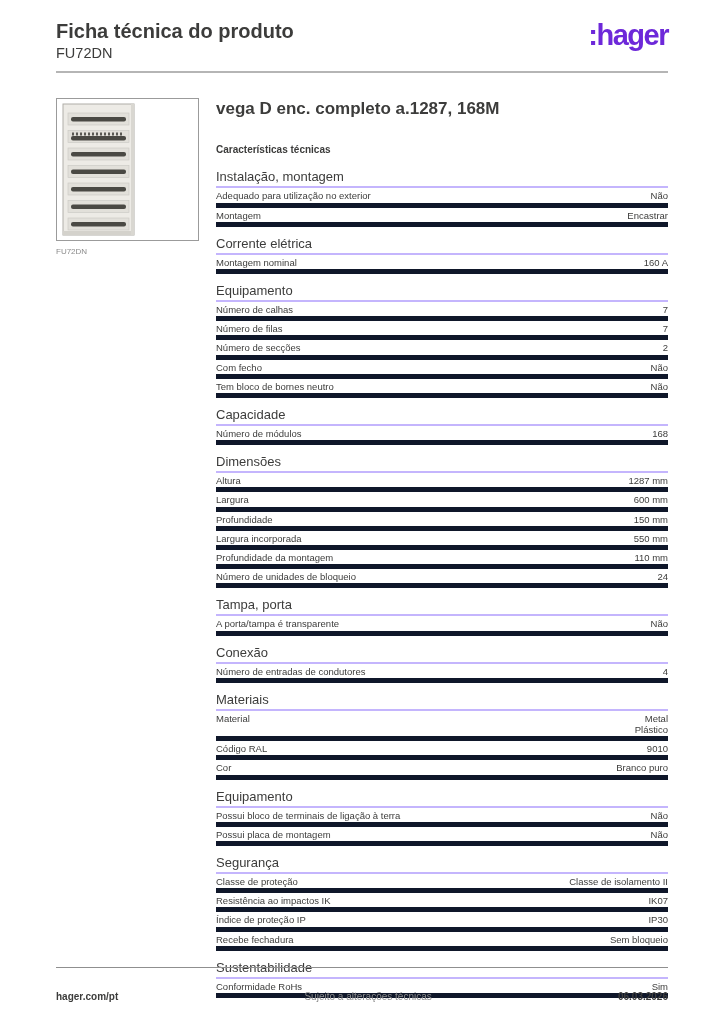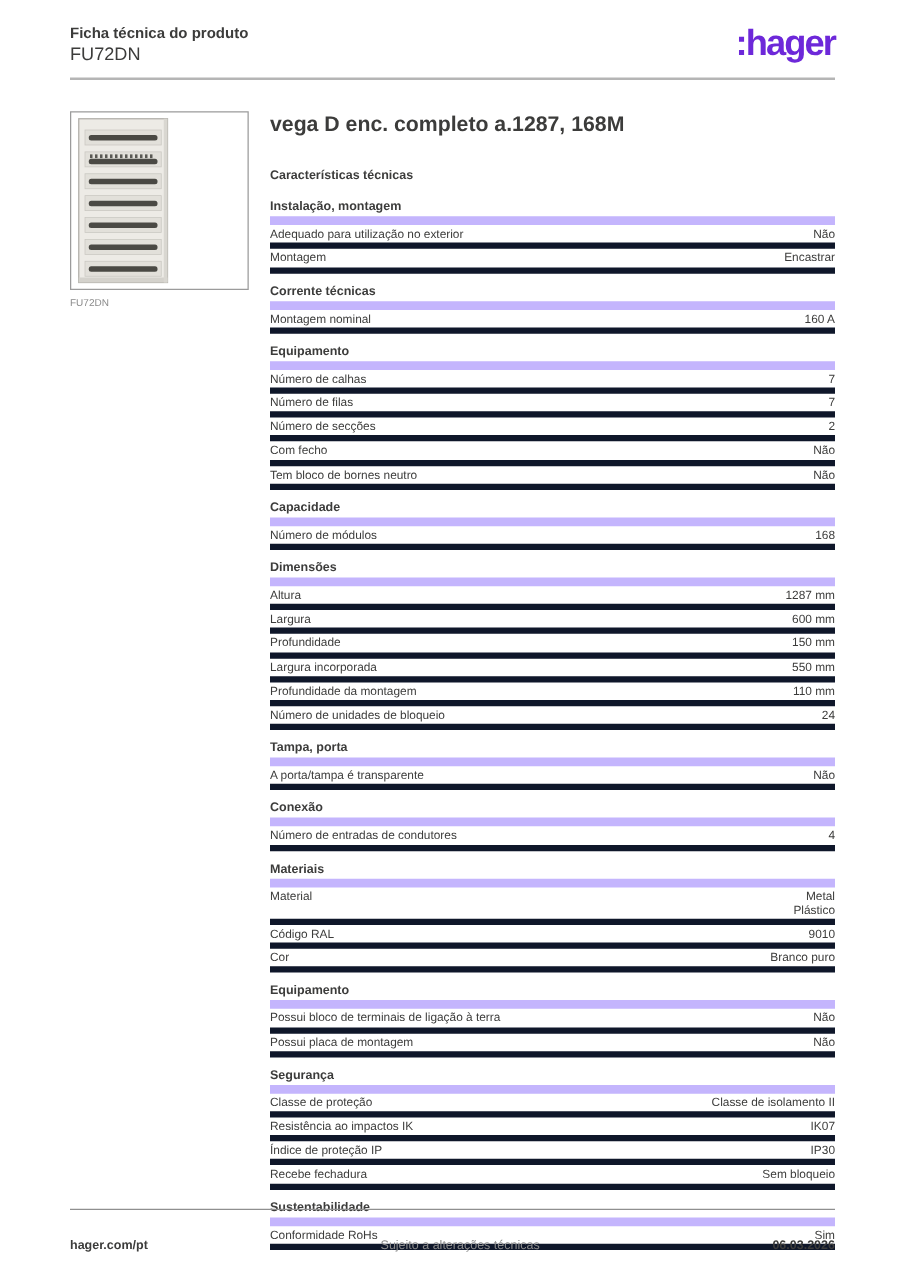--- a/index.html
+++ b/index.html
@@ -8,21 +8,21 @@
     background:#ffffff;
     font-family:"Liberation Sans", sans-serif;
     color:#3c3c3b;
     position:relative;
     overflow:hidden;
   }
   .page { position:absolute; inset:0; padding:20px 56px 0; box-sizing:border-box; }
 
   
   .doc-header { position:relative; padding-bottom:9px; border-bottom:2px solid #b5b5b5; }
-  .doc-title { font-size:12px; font-weight:bold; margin:0; line-height:1.15; }
+  .doc-title { font-size:20px; font-weight:bold; margin:0; line-height:1.15; }
   .doc-subtitle { font-size:14.5px; font-weight:400; margin:3px 0 0; line-height:1.1; }
   .hager-logo {
     position:absolute; right:0; top:1px;
     font-size:29px; font-weight:bold; letter-spacing:-1.5px; line-height:1;
   }
 
   
   .doc-main { display:flex; gap:17px; margin-top:25px; }
   .figure-col { width:143px; flex:0 0 143px; }
   .figure-frame {
@@ -32,22 +32,22 @@
     box-sizing:content-box;
   }
   .figure-caption { margin-top:6px; font-size:8px; color:#8b8b8b; }
 
   .specs-col { flex:1; min-width:0; }
   .product-name { font-size:17px; font-weight:bold; margin:1px 0 0; line-height:1.2; }
   .char-heading { font-size:10px; font-weight:bold; margin:25px 0 14px; }
 
   .spec-section { margin-bottom:9px; }
   .spec-section-title {
-    font-size:10px; font-weight:bold; margin:0;
-    padding-bottom:2px; border-bottom:7px solid #c4b5fd;
+    font-size:13px; font-weight:normal; margin:0;
+    padding-bottom:2px; border-bottom:2px solid #c4b5fd;
   }
   .spec-row {
     display:flex; justify-content:space-between; align-items:flex-start;
     padding:2px 0 1px; border-bottom:5px solid #0f172a;
     font-size:9.5px; line-height:1.18;
   }
   .spec-label { text-align:left; padding-right:12px; }
   .spec-value { text-align:right; display:flex; flex-direction:column; align-items:flex-end; white-space:nowrap; }
 
   
@@ -131,21 +131,21 @@
               </span>
             </div>
             <div class="spec-row">
               <span class="spec-label">Montagem</span>
               <span class="spec-value">
                 <span class="spec-value-line">Encastrar</span>
               </span>
             </div>
           </section>
           <section class="spec-section">
-            <h3 class="spec-section-title">Corrente técnicas</h3>
+            <h3 class="spec-section-title">Corrente elétrica</h3>
             <div class="spec-row">
               <span class="spec-label">Montagem nominal</span>
               <span class="spec-value">
                 <span class="spec-value-line">160 A</span>
               </span>
             </div>
           </section>
           <section class="spec-section">
             <h3 class="spec-section-title">Equipamento</h3>
             <div class="spec-row">

